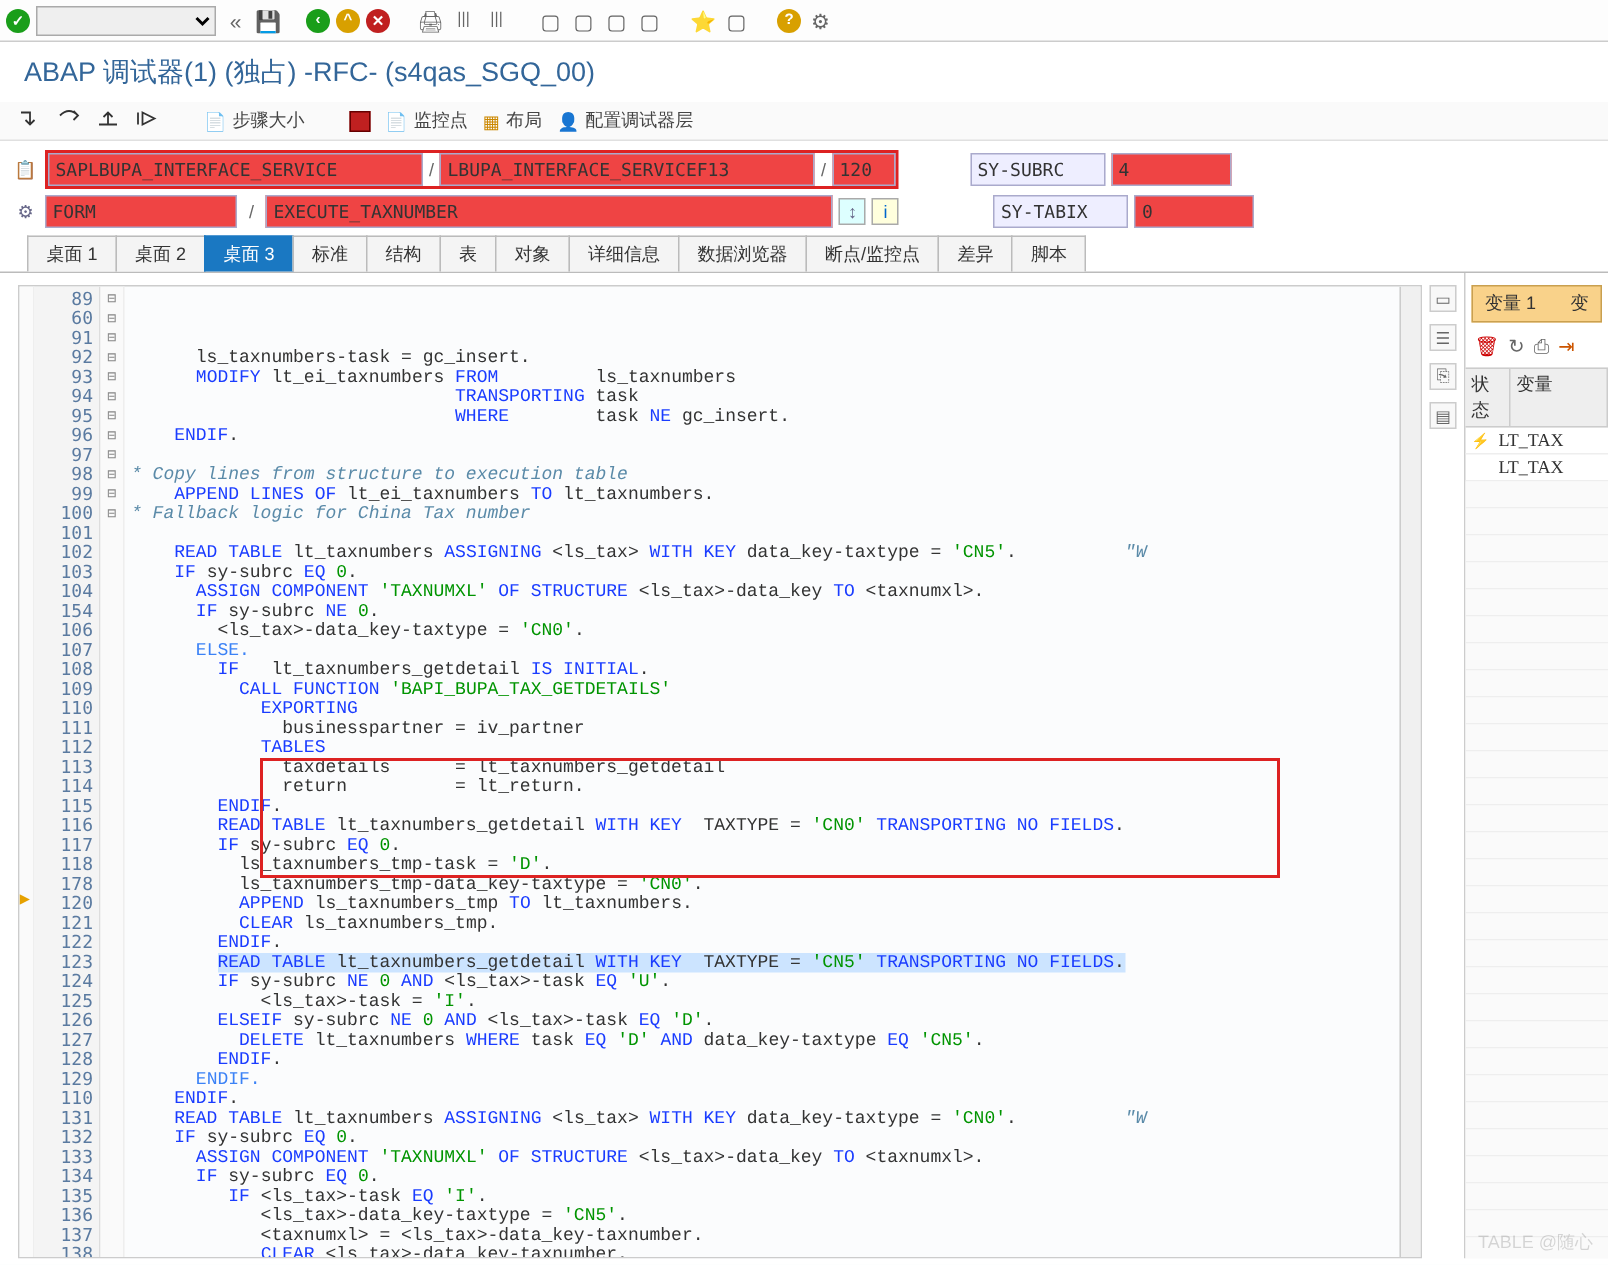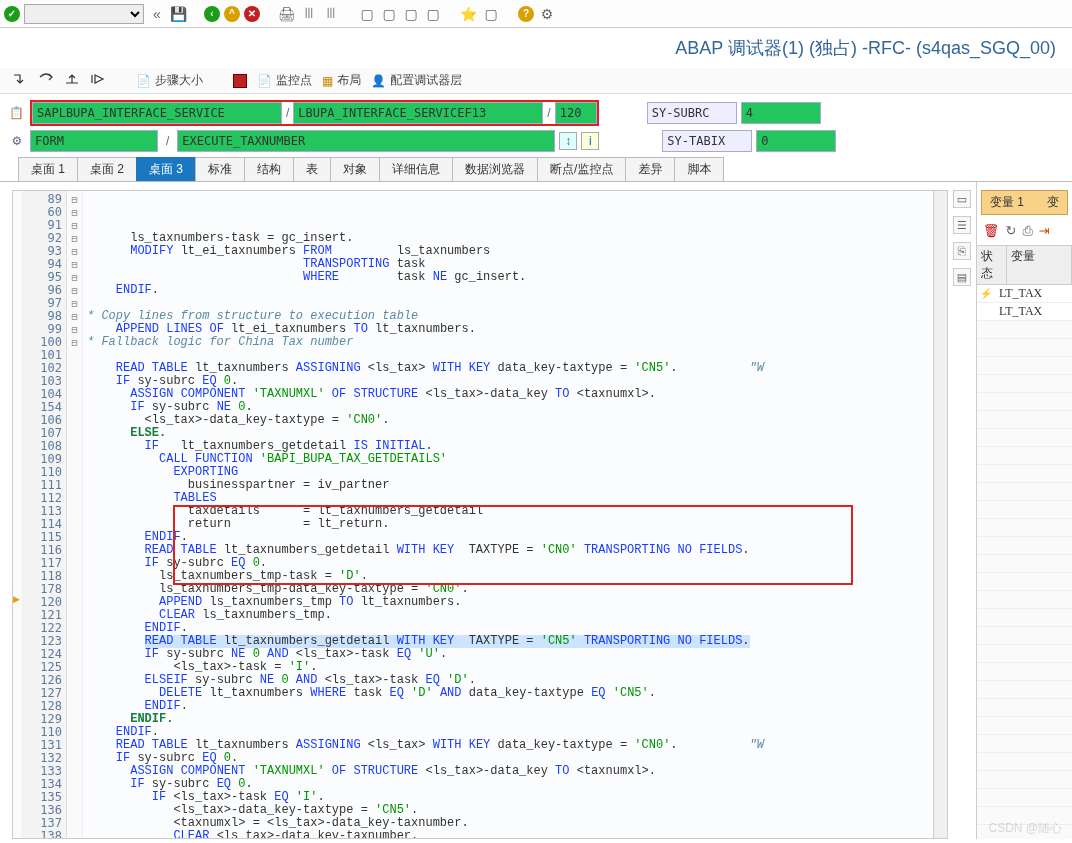--- a/index.html
+++ b/index.html
@@ -4,43 +4,43 @@
 <style>
   * { box-sizing: border-box; margin: 0; padding: 0; }
   body { font-family: "Segoe UI", Arial, sans-serif; font-size: 12px; background: #fff; color: #333; overflow: hidden; }
   .toolbar-top { height: 28px; border-bottom: 1px solid #ccc; display: flex; align-items: center; padding: 0 4px; gap: 4px; background: #fdfdfd; }
   .toolbar-top .circle { width: 16px; height: 16px; border-radius: 50%; display: inline-flex; align-items: center; justify-content: center; color: #fff; font-size: 10px; font-weight: bold; }
   .green { background: #1a9e1a; }
   .yellow { background: #d8a000; }
   .red { background: #c02020; }
   .toolbar-top select { width: 120px; height: 20px; border: 1px solid #aaa; }
   .tb-ico { width: 18px; height: 18px; display: inline-flex; align-items: center; justify-content: center; color: #666; font-size: 14px; }
-  .app-title { padding: 8px 16px; font-size: 18px; color: #336699; font-weight: 300; text-align: right; }
+  .app-title { padding: 8px 16px; font-size: 18px; color: #336699; font-weight: 300; }
   .debug-tb { height: 26px; border-bottom: 1px solid #e0e0e0; display: flex; align-items: center; padding: 0 12px; gap: 10px; background: #fafafa; }
   .debug-tb .item { display: flex; align-items: center; gap: 4px; color: #444; font-size: 12px; cursor: pointer; }
   .debug-tb .ico-step svg { width: 16px; height: 12px; }
   .stop-btn { width: 14px; height: 14px; background: #c02020; border: 1px solid #600; display:inline-block;}
   .nav-section { padding: 6px 8px; display: flex; flex-direction: column; gap: 4px; }
   .nav-row { display: flex; align-items: center; gap: 4px; }
-  .nav-row .field { border: 1px solid #aac; background: #22c55e; height: 22px; padding: 0 4px; font-size: 12px; display: flex; align-items: center; font-family: Consolas, monospace; }
+  .nav-row .field { border: 1px solid #aac; background: #ef4444; height: 22px; padding: 0 4px; font-size: 12px; display: flex; align-items: center; font-family: Consolas, monospace; }
   .nav-row .sep { padding: 0 4px; color: #666; }
   .nav-row .small-ico { width: 18px; height: 18px; display: inline-flex; align-items: center; justify-content: center; color: #668; }
   .red-box { border: 2px solid #d22; }
   .tabs { display: flex; border-bottom: 1px solid #bbb; padding: 0 18px; height: 24px; align-items: flex-end; gap: 0; font-size: 12px; }
   .tab { padding: 3px 12px; border: 1px solid #bbb; border-bottom: none; margin-right: -1px; background: #f4f4f4; cursor: pointer; color: #333; }
   .tab.active { background: #1a78c2; color: #fff; border-color: #1a78c2; }
   .editor-wrap { display: flex; height: calc(100vh - 186px); }
   .editor { flex: 1; display: flex; border: 1px solid #ccc; margin: 8px 0 0 12px; position: relative; overflow: hidden; background: #fbfcfd; }
   .gutter-ln { width: 44px; background: #f4f4f4; border-right: 1px solid #ddd; text-align: right; padding: 2px 4px 2px 0; color: #5a7aa0; font-family: Consolas, monospace; font-size: 12px; line-height: 13px; }
   .gutter-fold { width: 16px; background: #fafafa; border-right: 1px solid #eee; font-family: monospace; font-size: 10px; color: #888; line-height: 13px; text-align: center; padding-top:2px;}
   .gutter-bp { width: 10px; background: #fafafa; border-right: 1px solid #eee; }
   .code { flex: 1; font-family: Consolas, "Courier New", monospace; font-size: 12px; line-height: 13px; padding: 2px 4px; white-space: pre; position: relative; overflow-x: auto; }
   .code .ln { height: 13px; }
   .kw { color: #1a3cff; font-weight: normal; }
-  .kwb { color: #15803d; font-weight: bold; }
+  .kwb { color: #3b82f6; font-weight: normal; }
   .str { color: #009400; }
   .cmt { color: #5a8aa8; font-style: italic; }
   .curline { background: #cce4ff; display: inline-block; }
   .code-redbox { position: absolute; border: 2px solid #d22; pointer-events: none; }
   .side-tools { width: 28px; display: flex; flex-direction: column; align-items: center; gap: 8px; padding-top: 8px; }
   .side-tools .t { width: 18px; height: 18px; border: 1px solid #ccc; background: #f8f8f8; display: flex; align-items: center; justify-content: center; font-size: 11px; color: #666; cursor: pointer;}
   .right-panel { width: 96px; border-left: 1px solid #ccc; display: flex; flex-direction: column; padding-top: 8px; }
   .var-tab { background: #f9d28a; border: 1px solid #c9a050; padding: 3px 8px; margin: 0 4px 6px 4px; display: flex; justify-content: space-between; font-size: 12px;}
   .var-tools { display: flex; gap: 6px; padding: 2px 6px; }
   .var-tools span { font-size: 13px; color: #666; cursor: pointer; }
@@ -381,13 +381,13 @@
         <div class="var-row empty"></div>
         <div class="var-row empty"></div>
         <div class="var-row empty"></div>
         <div class="var-row empty"></div>
         <div class="var-row empty"></div>
         <div class="var-row empty"></div>
       </div>
   </div>
 </div>
 
-<div class="watermark">CSDN @随心</div>
+<div class="watermark">TABLE @随心</div>
 
 </body></html>

